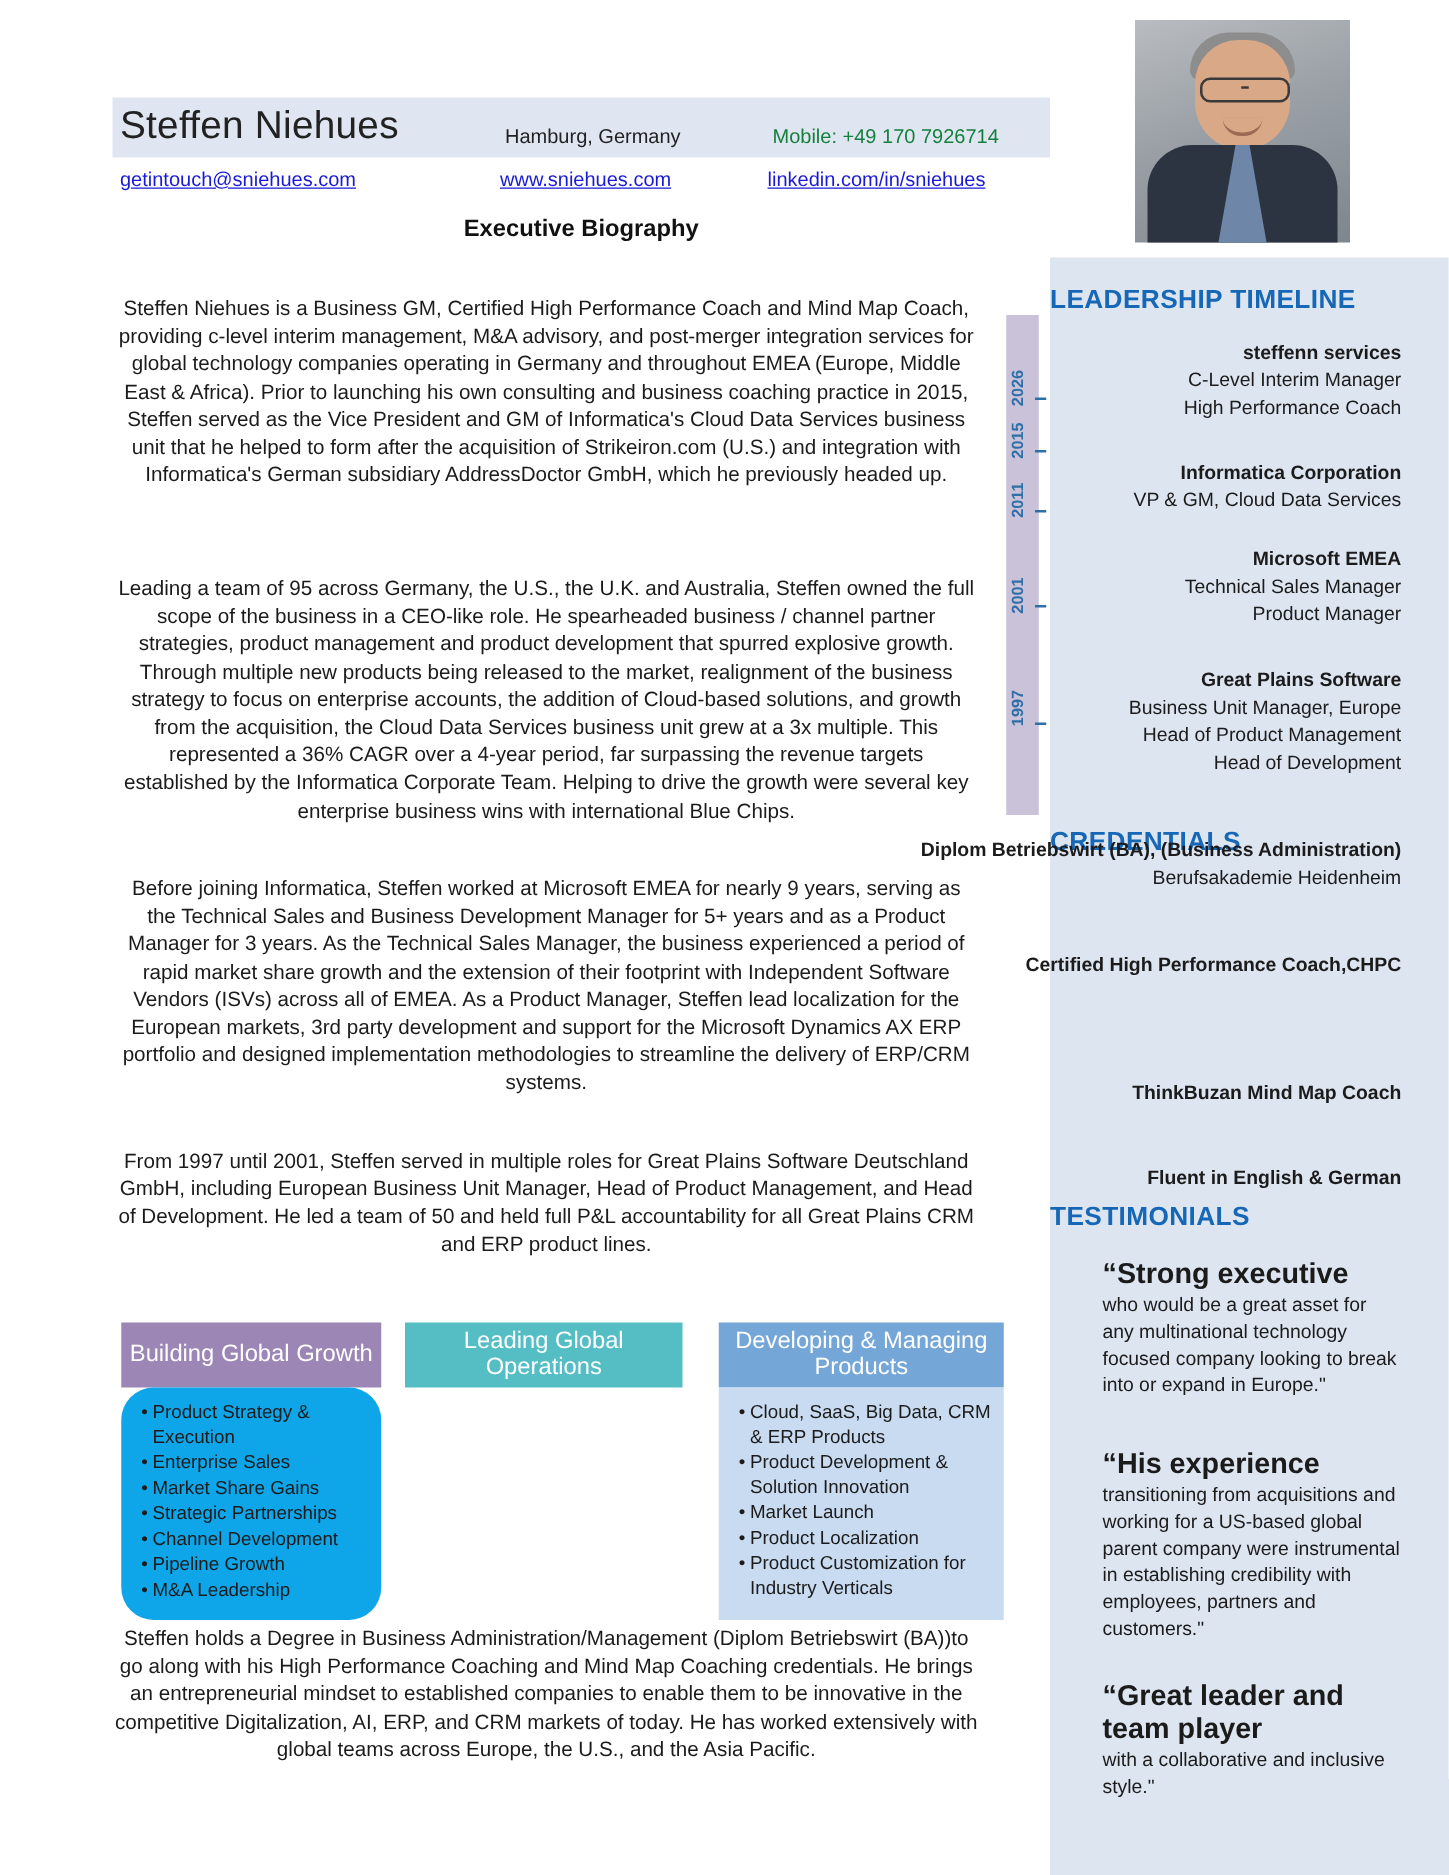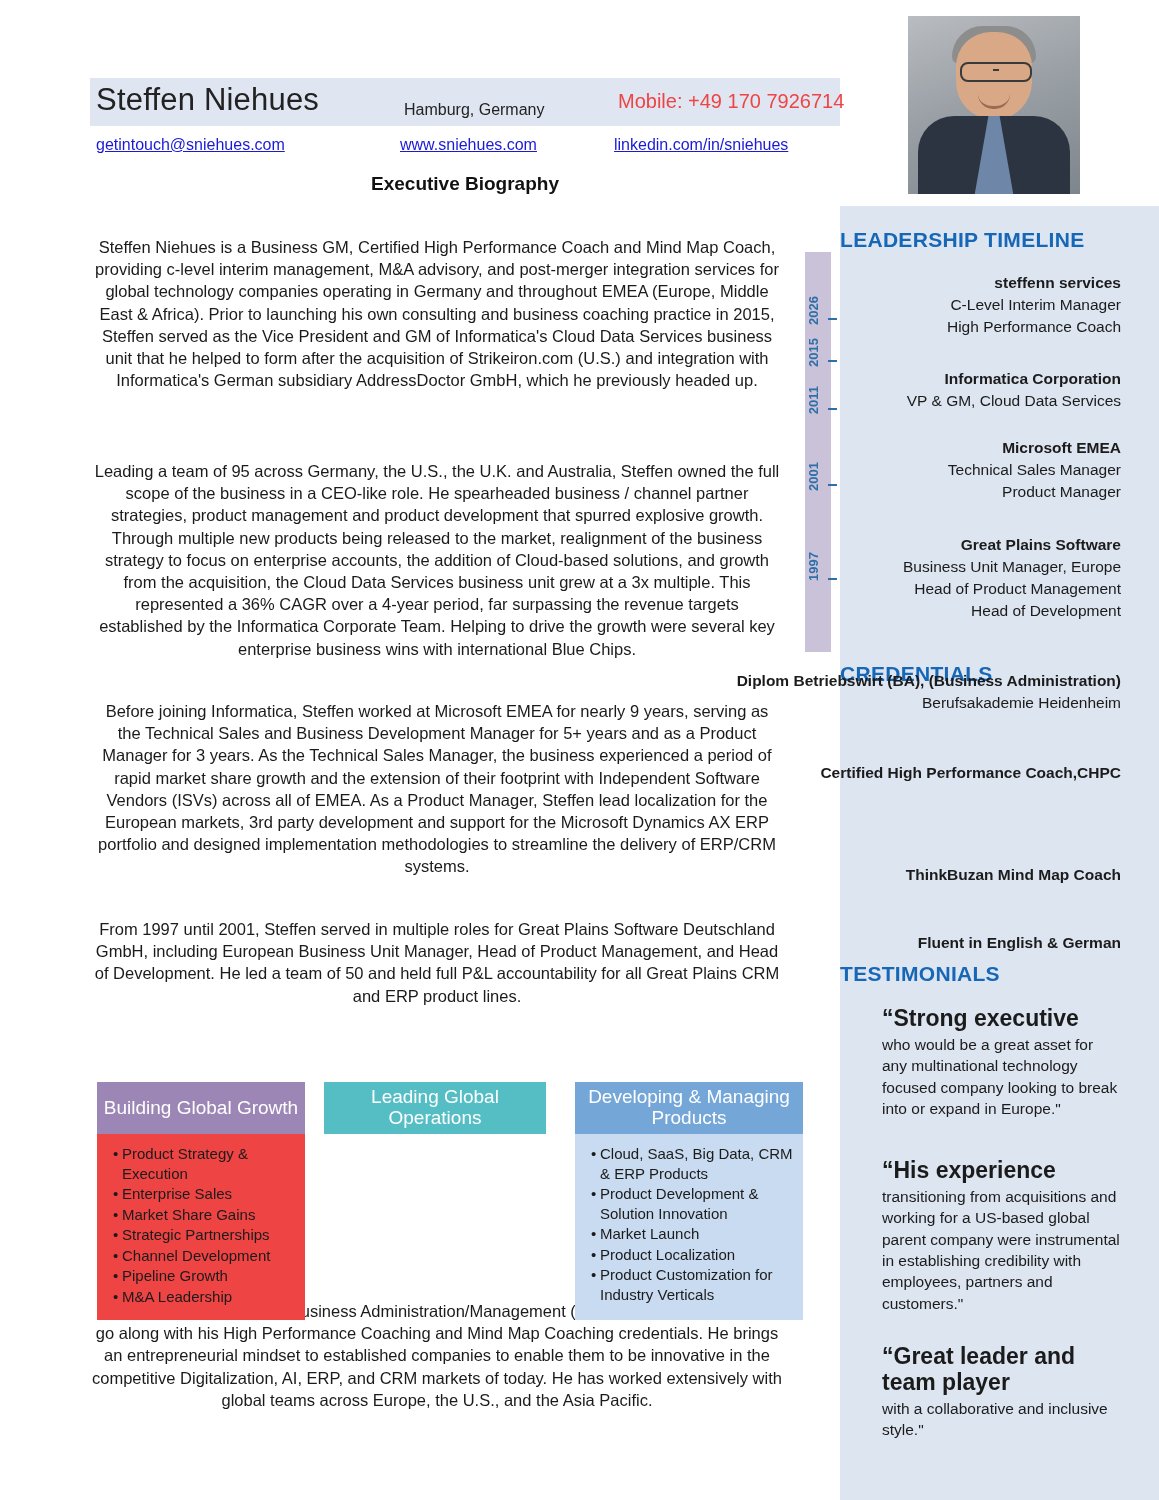--- a/index.html
+++ b/index.html
@@ -20,21 +20,21 @@
   }
   .name{
     position:absolute;left:96px;top:82px;
     font-size:31px;color:#222;letter-spacing:.2px;
     font-family:"Liberation Sans", sans-serif;
   }
   .loc{
     position:absolute;left:404px;top:101px;font-size:16px;color:#222;
   }
   .mobile{
-    position:absolute;left:618px;top:90px;font-size:20px;color:#ef4444;
+    position:absolute;left:618px;top:101px;font-size:16px;color:#15803d;
   }
   .links{
     position:absolute;left:90px;top:136px;width:750px;height:24px;
   }
   .links a{
     position:absolute;font-size:16px;color:#1a1ad6;text-decoration:underline;
   }
   .lnk-mail{left:6px;top:0;}
   .lnk-www{left:310px;top:0;}
   .lnk-li{left:524px;top:0;}
@@ -130,36 +130,36 @@
     font-size:16.5px;line-height:1.345;color:#1b1b1b;
     text-align:center;
   }
   .p1{top:236px;}
   .p2{top:460px;}
   .p3{top:700px;}
   .p4{top:918px;}
   .p5{top:1300px;}
 
   
-  .boxes{position:absolute;left:97px;top:1082px;width:662px;height:240px;}
+  .boxes{position:absolute;left:97px;top:1058px;width:662px;height:240px;}
   .box{position:absolute;top:0;width:208px;}
   .box .bh{
     height:52px;display:flex;align-items:center;justify-content:center;
     text-align:center;color:#fff;font-size:19px;line-height:1.08;padding:0 6px;
     box-sizing:border-box;
   }
   .box ul{
     margin:0;padding:10px 8px 12px 16px;list-style:none;
     font-size:15px;line-height:1.3;color:#1b1b1b;
   }
   .box ul li{position:relative;padding-left:9px;margin-bottom:1px;}
   .box ul li:before{content:"\2022";position:absolute;left:0;top:0;}
   .b1{left:0;}
   .b1 .bh{background:#9c86b5;}
-  .b1 .bd{background:#ef4444;height:186px;}
+  .b1 .bd{background:#0ea5e9;height:186px;border-radius:26px;}
   .b2{left:227px;width:222px;}
   .b2 .bh{background:#55bec5;}
   .b2 .bd{background:#cfe4ef;height:186px;}
   .b3{left:478px;width:228px;}
   .b3 .bh{background:#74a6d8;}
   .b3 .bd{background:#c9dbf0;height:186px;}
 </style>
 </head>
 <body>
 

